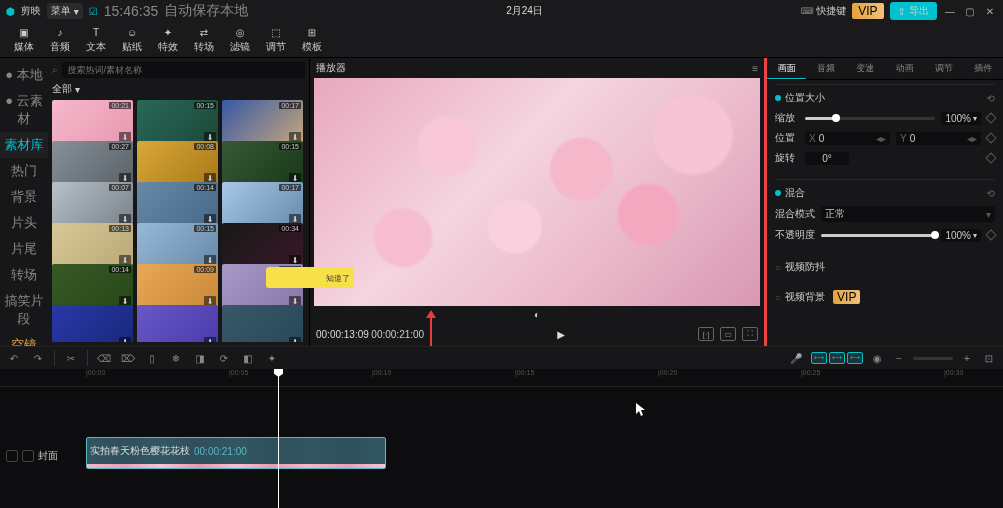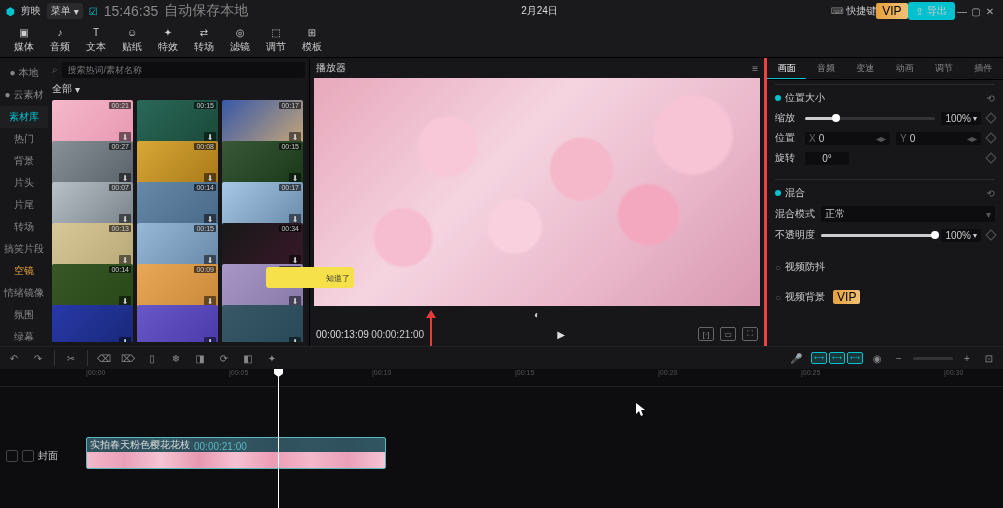--- a/index.html
+++ b/index.html
@@ -2,33 +2,33 @@
 <html><head>
 <meta charset="utf-8">
 <style>
 *{box-sizing:border-box;margin:0;padding:0;font-family:"Microsoft YaHei",sans-serif;font-size:10px;color:#ccc}
 body{background:#0d0d0f;width:1003px;height:508px;overflow:hidden;display:flex;flex-direction:column}
 .titlebar{height:22px;background:#1a1a1c;display:flex;align-items:center;padding:0 6px;gap:6px}
 .tb-left{display:flex;align-items:center;gap:6px}
 .tb-dd{background:#2a2a2c;padding:1px 4px;border-radius:3px;display:flex;align-items:center;gap:3px;font-size:9px}
 .tb-time{font-size:14px;color:#888}
 .tb-center{flex:1;text-align:center;font-size:10px;color:#ddd}
-.tb-right{display:flex;align-items:center;}
+.tb-right{display:flex;align-items:center;gap:6px}
 .vip{background:linear-gradient(90deg,#e6a23c,#f0c078);color:#000;padding:1px 6px;border-radius:2px;font-size:12px;font-weight:normal}
 .btn-export{background:#00c1cd;color:#000;padding:2px 8px;border-radius:3px;font-size:9px;display:flex;align-items:center;gap:3px}
 .winbtn{width:14px;height:14px;display:flex;align-items:center;justify-content:center;color:#aaa;font-size:10px}
 .toolbar{height:36px;background:#1a1a1c;display:flex;padding:0 6px;border-bottom:1px solid #000}
 .tool-item{width:36px;display:flex;flex-direction:column;align-items:center;justify-content:center;gap:1px;color:#aaa}
 .tool-item.active{color:#00c1cd}
 .tool-item .ic{width:14px;height:14px;display:flex;align-items:center;justify-content:center}
 .tool-item .lb{font-size:10px}
 .main{flex:1;display:flex;min-height:0}
 .left-panel{width:310px;background:#17171a;display:flex;border-right:1px solid #000}
 .left-nav{width:48px;background:#17171a;display:flex;flex-direction:column;padding-top:4px}
-.nav-item{padding:4px 2px;font-size:10px;color:#888;text-align:center;cursor:pointer}
+.nav-item{padding:4px 2px;font-size:13px;color:#888;text-align:center;cursor:pointer}
 .nav-item.active{color:#00c1cd;background:#1f1f22}
 .nav-item.yellow{color:#e6a23c}
 .media-area{flex:1;display:flex;flex-direction:column;padding:4px;gap:4px}
 .search-row{display:flex;align-items:center;gap:4px}
 .search-input{flex:1;background:#0d0d0f;border:none;padding:3px 6px;border-radius:3px;color:#888;font-size:9px}
 .sort-row{display:flex;align-items:center;font-size:9px;color:#888;gap:3px}
 .thumb-grid{flex:1;overflow:auto;display:grid;grid-template-columns:repeat(3,1fr);gap:4px;padding-right:2px}
 .thumb{position:relative;aspect-ratio:16/9;background:#333;border-radius:2px;overflow:hidden}
 .thumb .dur{position:absolute;top:2px;right:2px;background:rgba(0,0,0,.6);padding:0 2px;font-size:7px;border-radius:1px}
 .thumb .dl{position:absolute;bottom:2px;right:2px;width:12px;height:12px;background:rgba(0,0,0,.5);border-radius:1px;display:flex;align-items:center;justify-content:center;font-size:8px}
@@ -78,21 +78,21 @@
 .tog{width:16px;height:12px;background:#1a3638;border:1px solid #00c1cd;border-radius:2px;display:flex;align-items:center;justify-content:center;font-size:7px;color:#00c1cd}
 .timeline-area{flex:1;position:relative;overflow:hidden}
 .ruler{height:18px;position:relative;border-bottom:1px solid #222}
 .ruler-tick{position:absolute;top:0;font-size:7px;color:#555}
 .playhead{position:absolute;top:0;bottom:0;width:1px;background:#fff;z-index:8}
 .playhead::before{content:"";position:absolute;top:0;left:-4px;width:9px;height:8px;background:#fff;clip-path:polygon(0 0,100% 0,100% 60%,50% 100%,0 60%)}
 .track-row{height:38px;display:flex;align-items:center;position:relative;margin-top:50px}
 .track-label{width:86px;display:flex;align-items:center;gap:4px;padding:0 6px;font-size:8px;color:#888}
 .track-mute{width:12px;height:12px;border:1px solid #444;border-radius:2px}
 .clip{position:absolute;top:0;height:32px;background:linear-gradient(90deg,#f4b8ca,#e8a0b8,#f5c4d4,#e898b0,#f6c0d2,#ea9cb4,#f4b8ca,#e8a0b8,#f5c4d4);border:1px solid #5ab8c0;border-radius:2px;overflow:hidden}
-.clip-hdr{height:14px;background:rgba(0,60,70,.8);display:flex;align-items:flex-end;padding:0 3px;gap:4px;font-size:7px}
+.clip-hdr{height:26px;background:rgba(0,60,70,.8);display:flex;align-items:center;padding:0 3px;gap:4px;font-size:7px}
 .clip-hdr .nm{color:#ddd}
 .clip-hdr .dur{color:#5ab8c0}
 .cursor{position:absolute;width:10px;height:14px;z-index:20}
 .cursor svg{width:100%;height:100%}
 svg{display:block}
 </style>
 </head>
 <body>
 
 <div class="titlebar">

